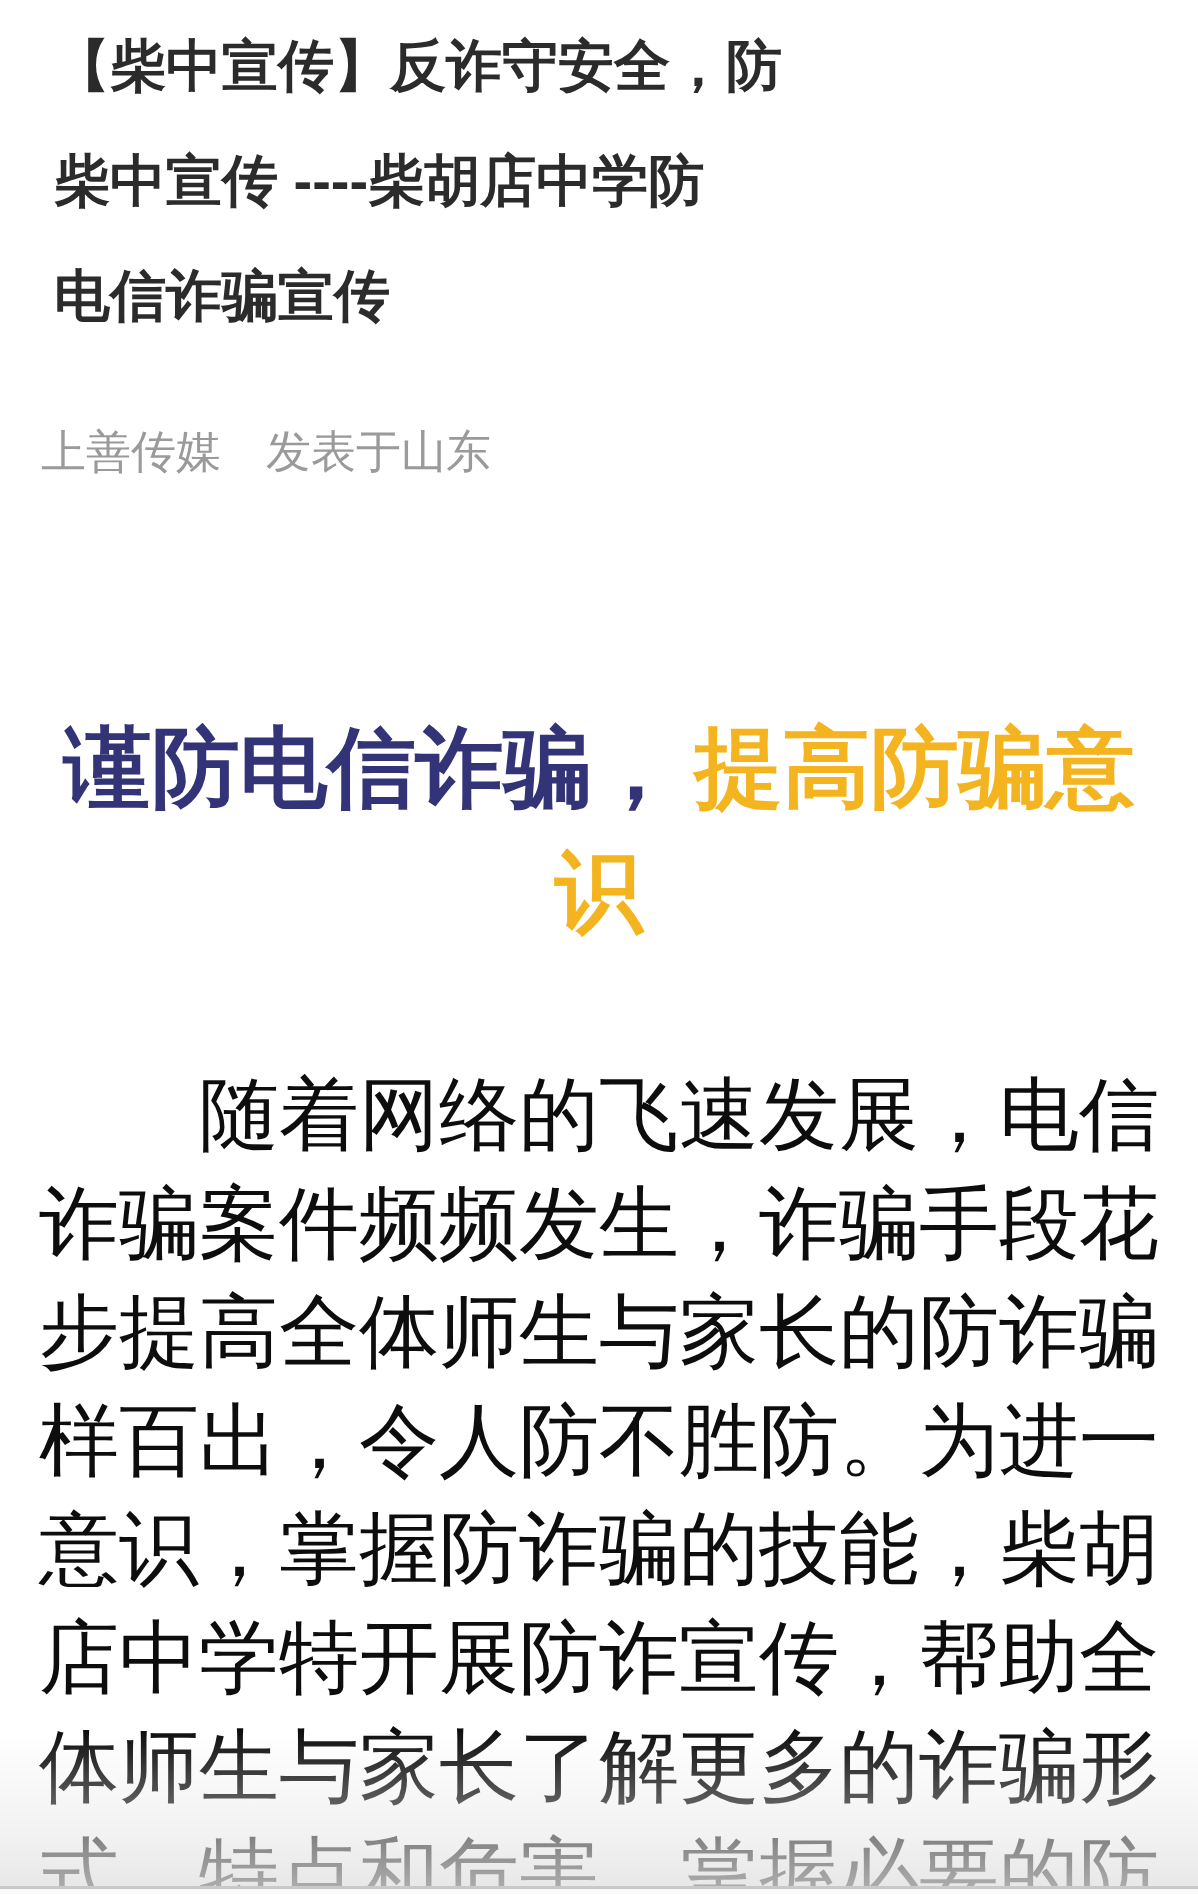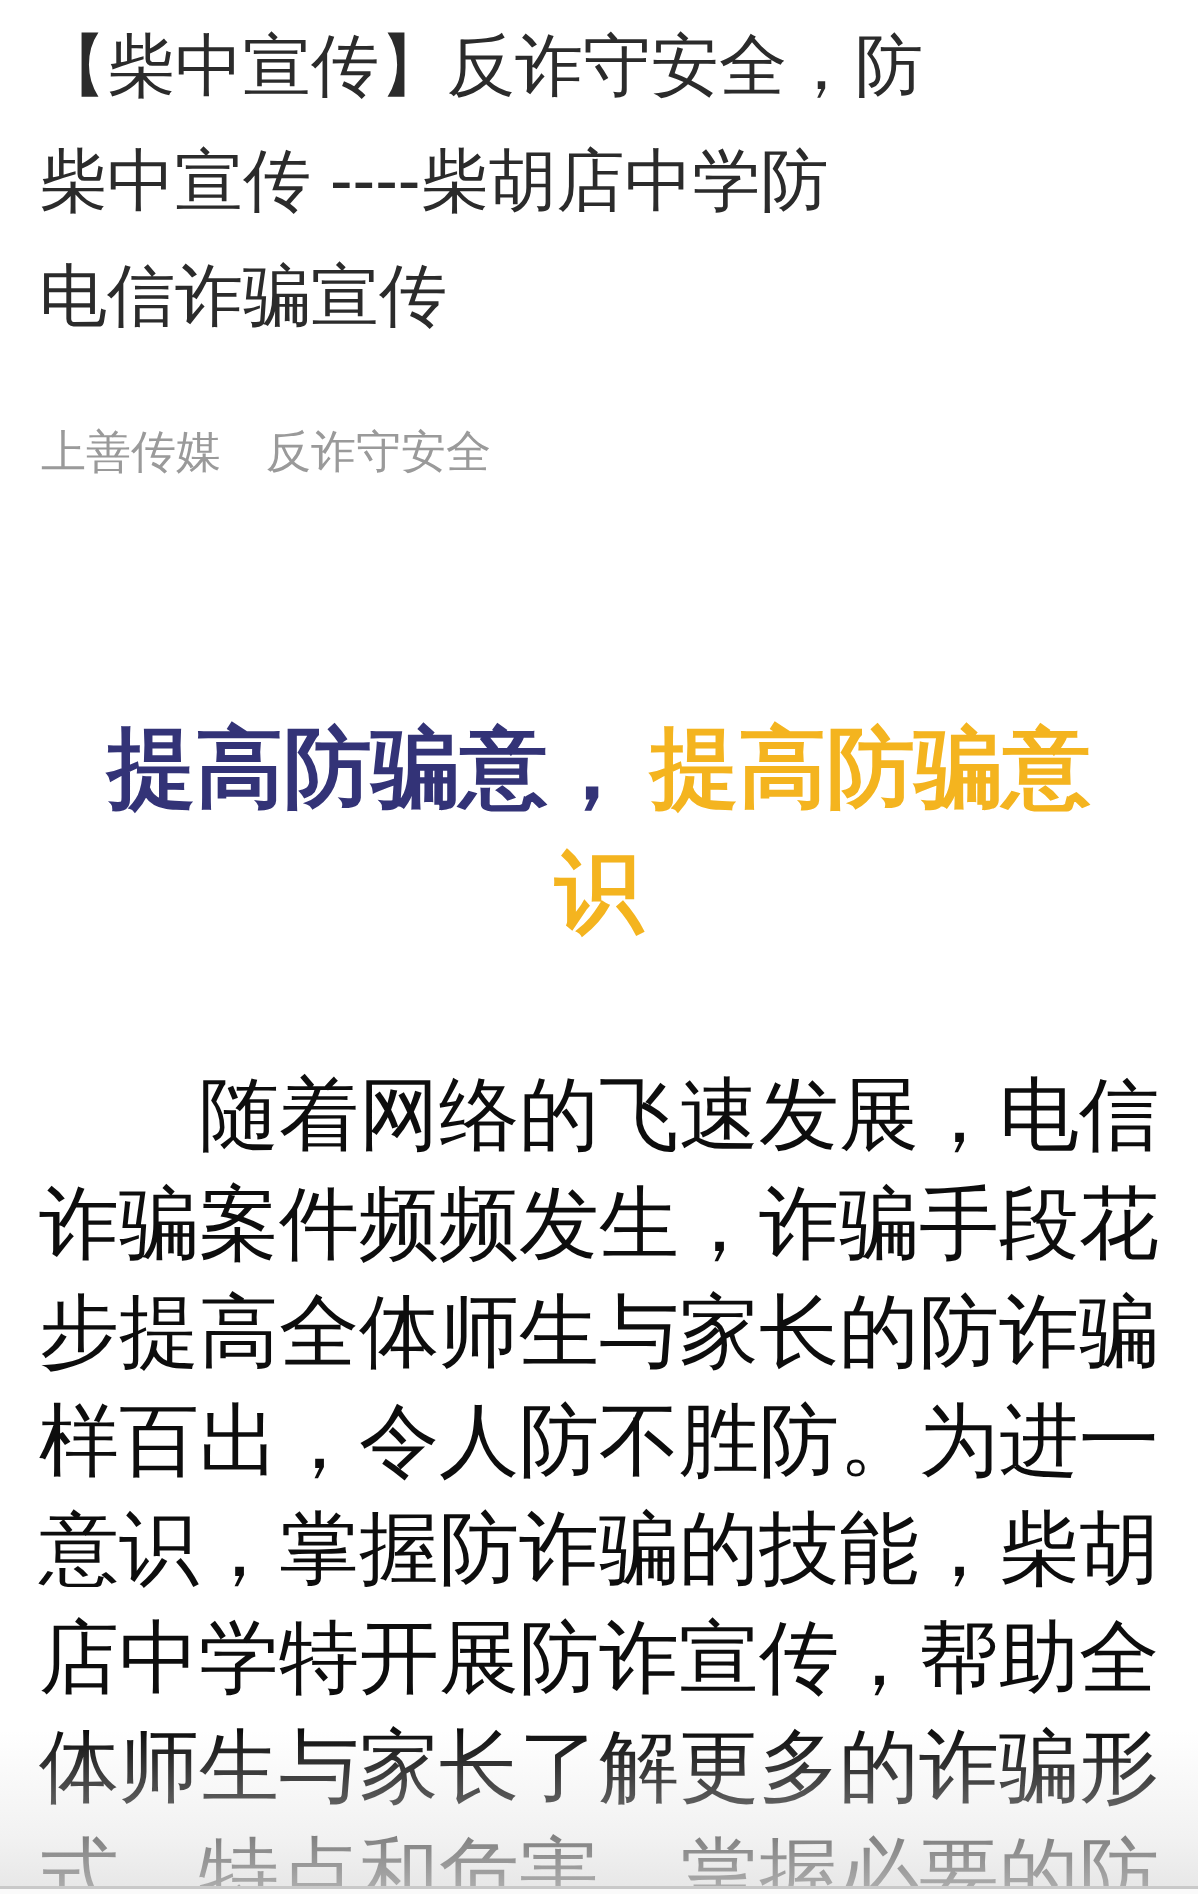--- a/index.html
+++ b/index.html
@@ -8,24 +8,24 @@
     width: 1198px;
     height: 1894px;
     background: #ffffff;
     overflow: hidden;
     font-family: "Liberation Sans", "DejaVu Sans", sans-serif;
   }
   
   .title {
     position: absolute;
     top: 8px;
-    left: 39px;
+    left: 54px;
     width: 1130px;
-    font-size: 68px;
-    font-weight: 400;
+    font-size: 56px;
+    font-weight: 700;
     color: #2b2b2b;
     line-height: 115px;
     letter-spacing: 0;
   }
   .title-line { white-space: nowrap; }
   
   .byline {
     position: absolute;
     top: 422px;
     left: 41px;
@@ -95,25 +95,25 @@
 <div class="page">
 
   <div class="title" style="color: rgb(43, 43, 43);">
       <div class="title-line">【柴中宣传】反诈守安全，防</div>
       <div class="title-line">柴中宣传 ----柴胡店中学防</div>
       <div class="title-line">电信诈骗宣传</div>
     </div>
 
   <div class="byline" style="color: rgb(154, 154, 154); align-items: flex-end;">
     <span>上善传媒</span>
-    <span>反诈守安全</span>
+    <span>发表于山东</span>
   </div>
 
   <div class="heading">
-    <div class="heading-line"><span style="color: rgb(51, 51, 119);">提高防骗意，</span><span style="color: rgb(244, 180, 31); margin-left: 15px;">提高防骗意</span></div>
+    <div class="heading-line"><span style="color: rgb(51, 51, 119);">谨防电信诈骗，</span><span style="color: rgb(244, 180, 31); margin-left: 15px;">提高防骗意</span></div>
     <div class="heading-line"><span style="color: rgb(244, 180, 31);">识</span></div>
   </div>
 
   <div class="body-text" style="color: rgb(13, 13, 13);">
       <div class="body-line indent">随着网络的飞速发展，电信</div>
       <div class="body-line">诈骗案件频频发生，诈骗手段花</div>
       <div class="body-line">步提高全体师生与家长的防诈骗</div>
       <div class="body-line">样百出，令人防不胜防。为进一</div>
       <div class="body-line">意识，掌握防诈骗的技能，柴胡</div>
       <div class="body-line">店中学特开展防诈宣传，帮助全</div>

